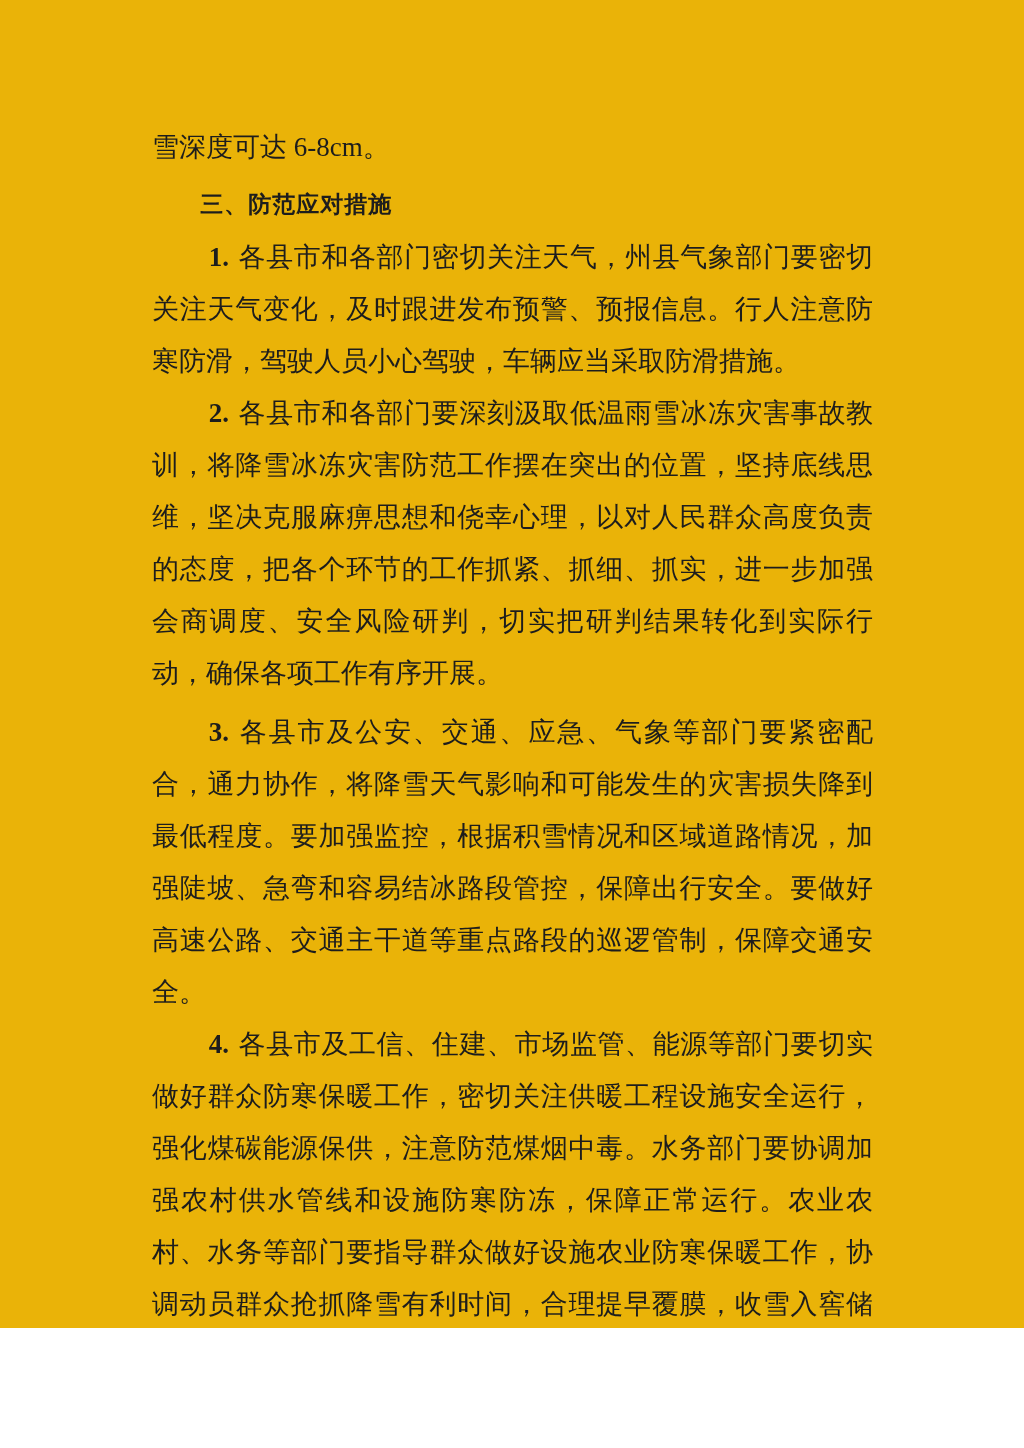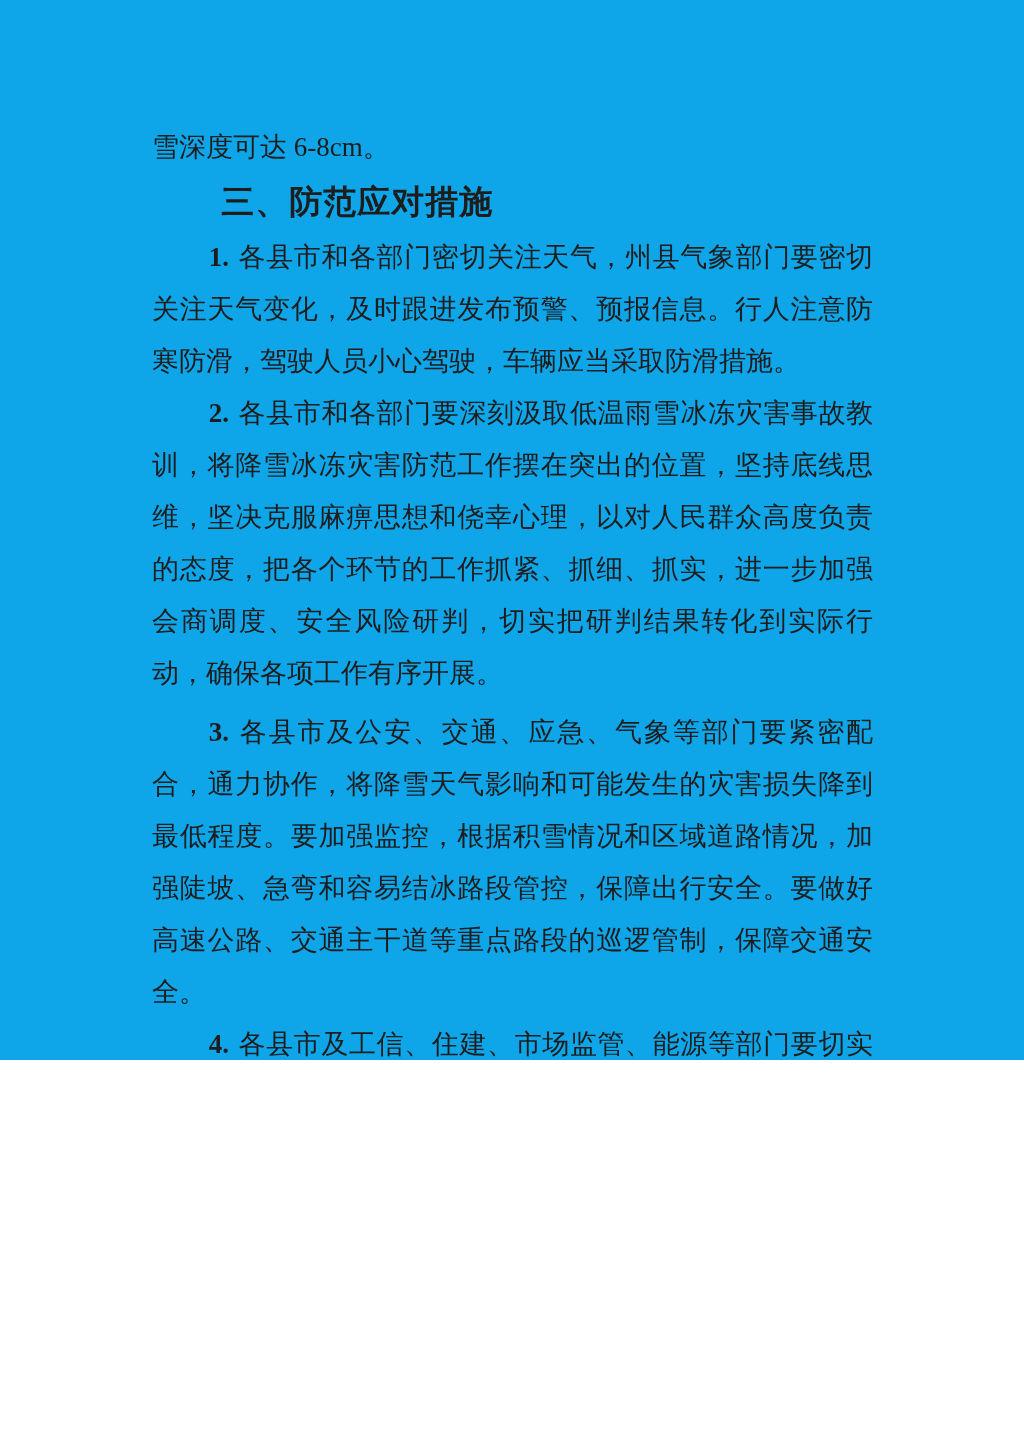--- a/index.html
+++ b/index.html
@@ -3,43 +3,43 @@
 <meta charset="utf-8">
 <style>
   html, body {
     margin: 0;
     padding: 0;
     background: #ffffff;
   }
   .page {
     position: relative;
     width: 1024px;
-    height: 1060px;
+    height: 1328px;
     box-sizing: border-box;
     padding: 121px 151px 0 152px;
-    background: #0ea5e9;
+    background: #eab308;
     color: #1d1d1d;
     font-family: "Liberation Serif", "DejaVu Serif", serif;
     font-size: 27px;
     line-height: 52px;
     overflow: hidden;
   }
   .page p {
     margin: 0;
     text-align: justify;
     text-justify: inter-character;
     text-indent: 2.1em;
   }
   .continuation {
     text-indent: 0 !important;
   }
   .heading {
-    font-family: Liberation Mono, monospace;
+    font-family: Liberation Serif, serif;
     font-weight: bold;
-    font-size: 33px;
+    font-size: 23px;
     margin-top: 6px !important;
     letter-spacing: 1px;
   }
   .para .num {
     font-family: "Liberation Serif", serif;
     font-weight: bold;
     margin-right: 9px;
   }
   .para.extra-gap {
     margin-top: 7px !important;

